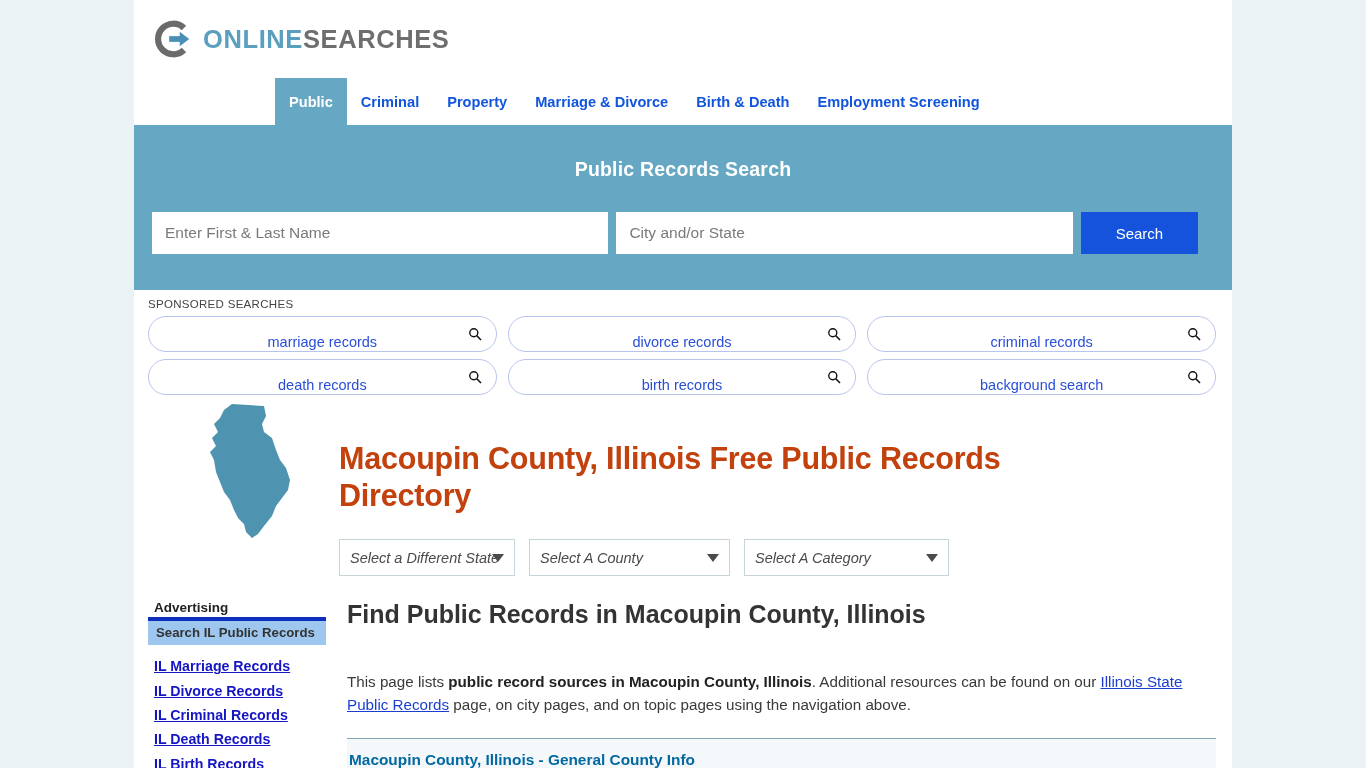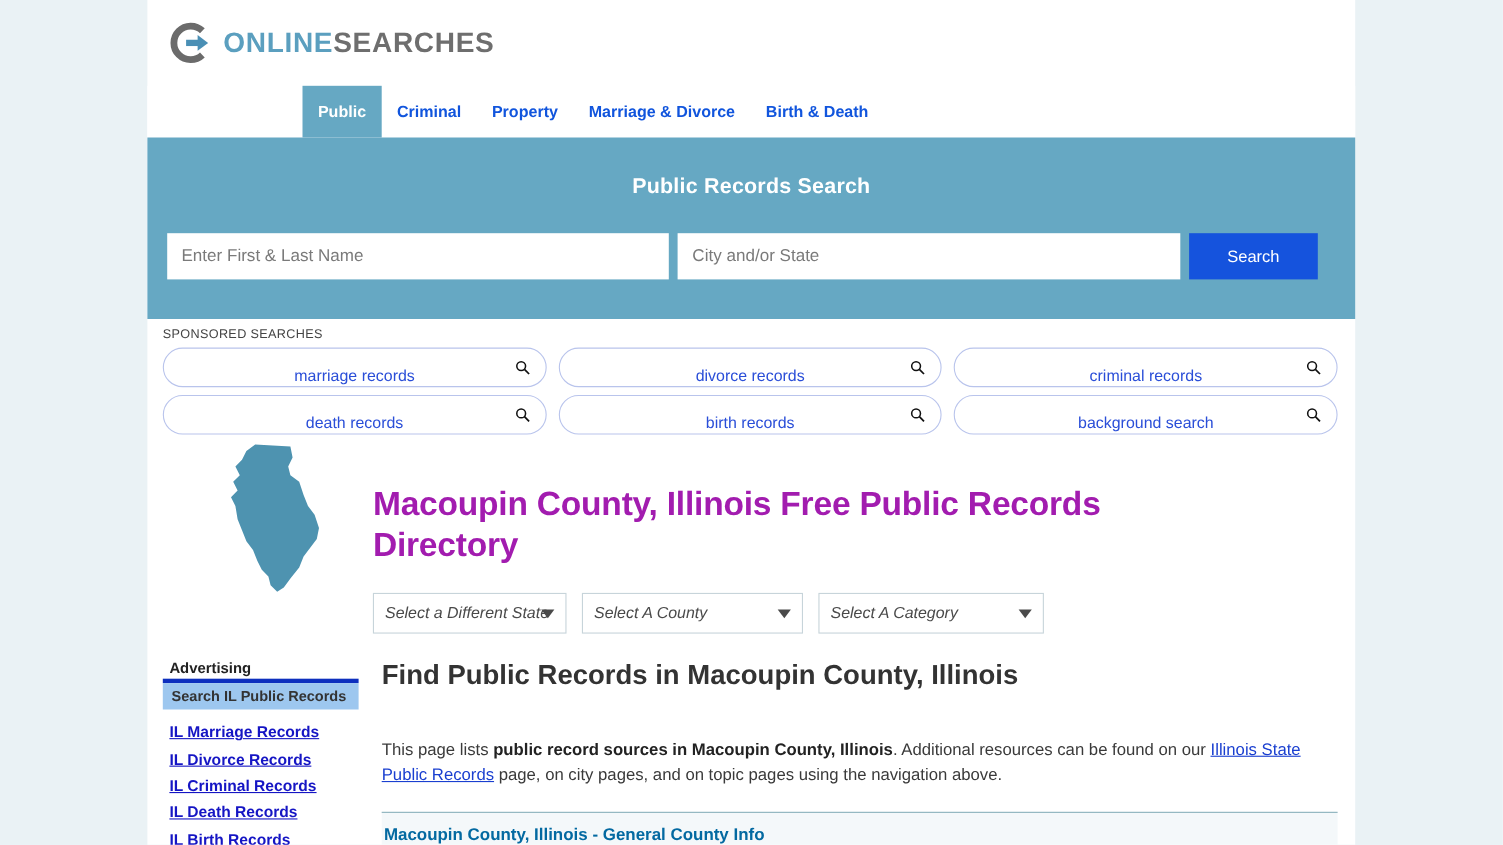--- a/index.html
+++ b/index.html
@@ -164,21 +164,21 @@
     position: absolute;
     left: 68px; top: 0px;
     width: 105px; height: 138px;
   }
   .page-title {
     margin: 0;
     padding: 28px 108px 0 205px;
     font-size: 30.5px;
     line-height: 1.22;
     font-weight: bold;
-    color: #a21caf;
+    color: #c2410c;
     letter-spacing: -0.2px;
   }
 
   
   .select-row {
     display: flex;
     gap: 14px;
     padding: 25px 0 0 205px;
     font-style: italic;
   }
@@ -302,20 +302,21 @@
         </span>
       </div>
     </div>
 
     <div class="navbar">
       <a class="nav-item active">Public</a>
       <a class="nav-item">Criminal</a>
       <a class="nav-item">Property</a>
       <a class="nav-item">Marriage &amp; Divorce</a>
       <a class="nav-item">Birth &amp; Death</a>
+      <a class="nav-item">Employment Screening</a>
     </div>
 
     <div class="hero">
       <div class="hero-title">Public Records Search</div>
       <div class="hero-form">
         <input id="name-input" class="hero-input" type="text" placeholder="Enter First &amp; Last Name" style="">
         <input id="loc-input" class="hero-input" type="text" placeholder="City and/or State" style="">
         <button class="hero-btn">Search</button>
       </div>
     </div>

